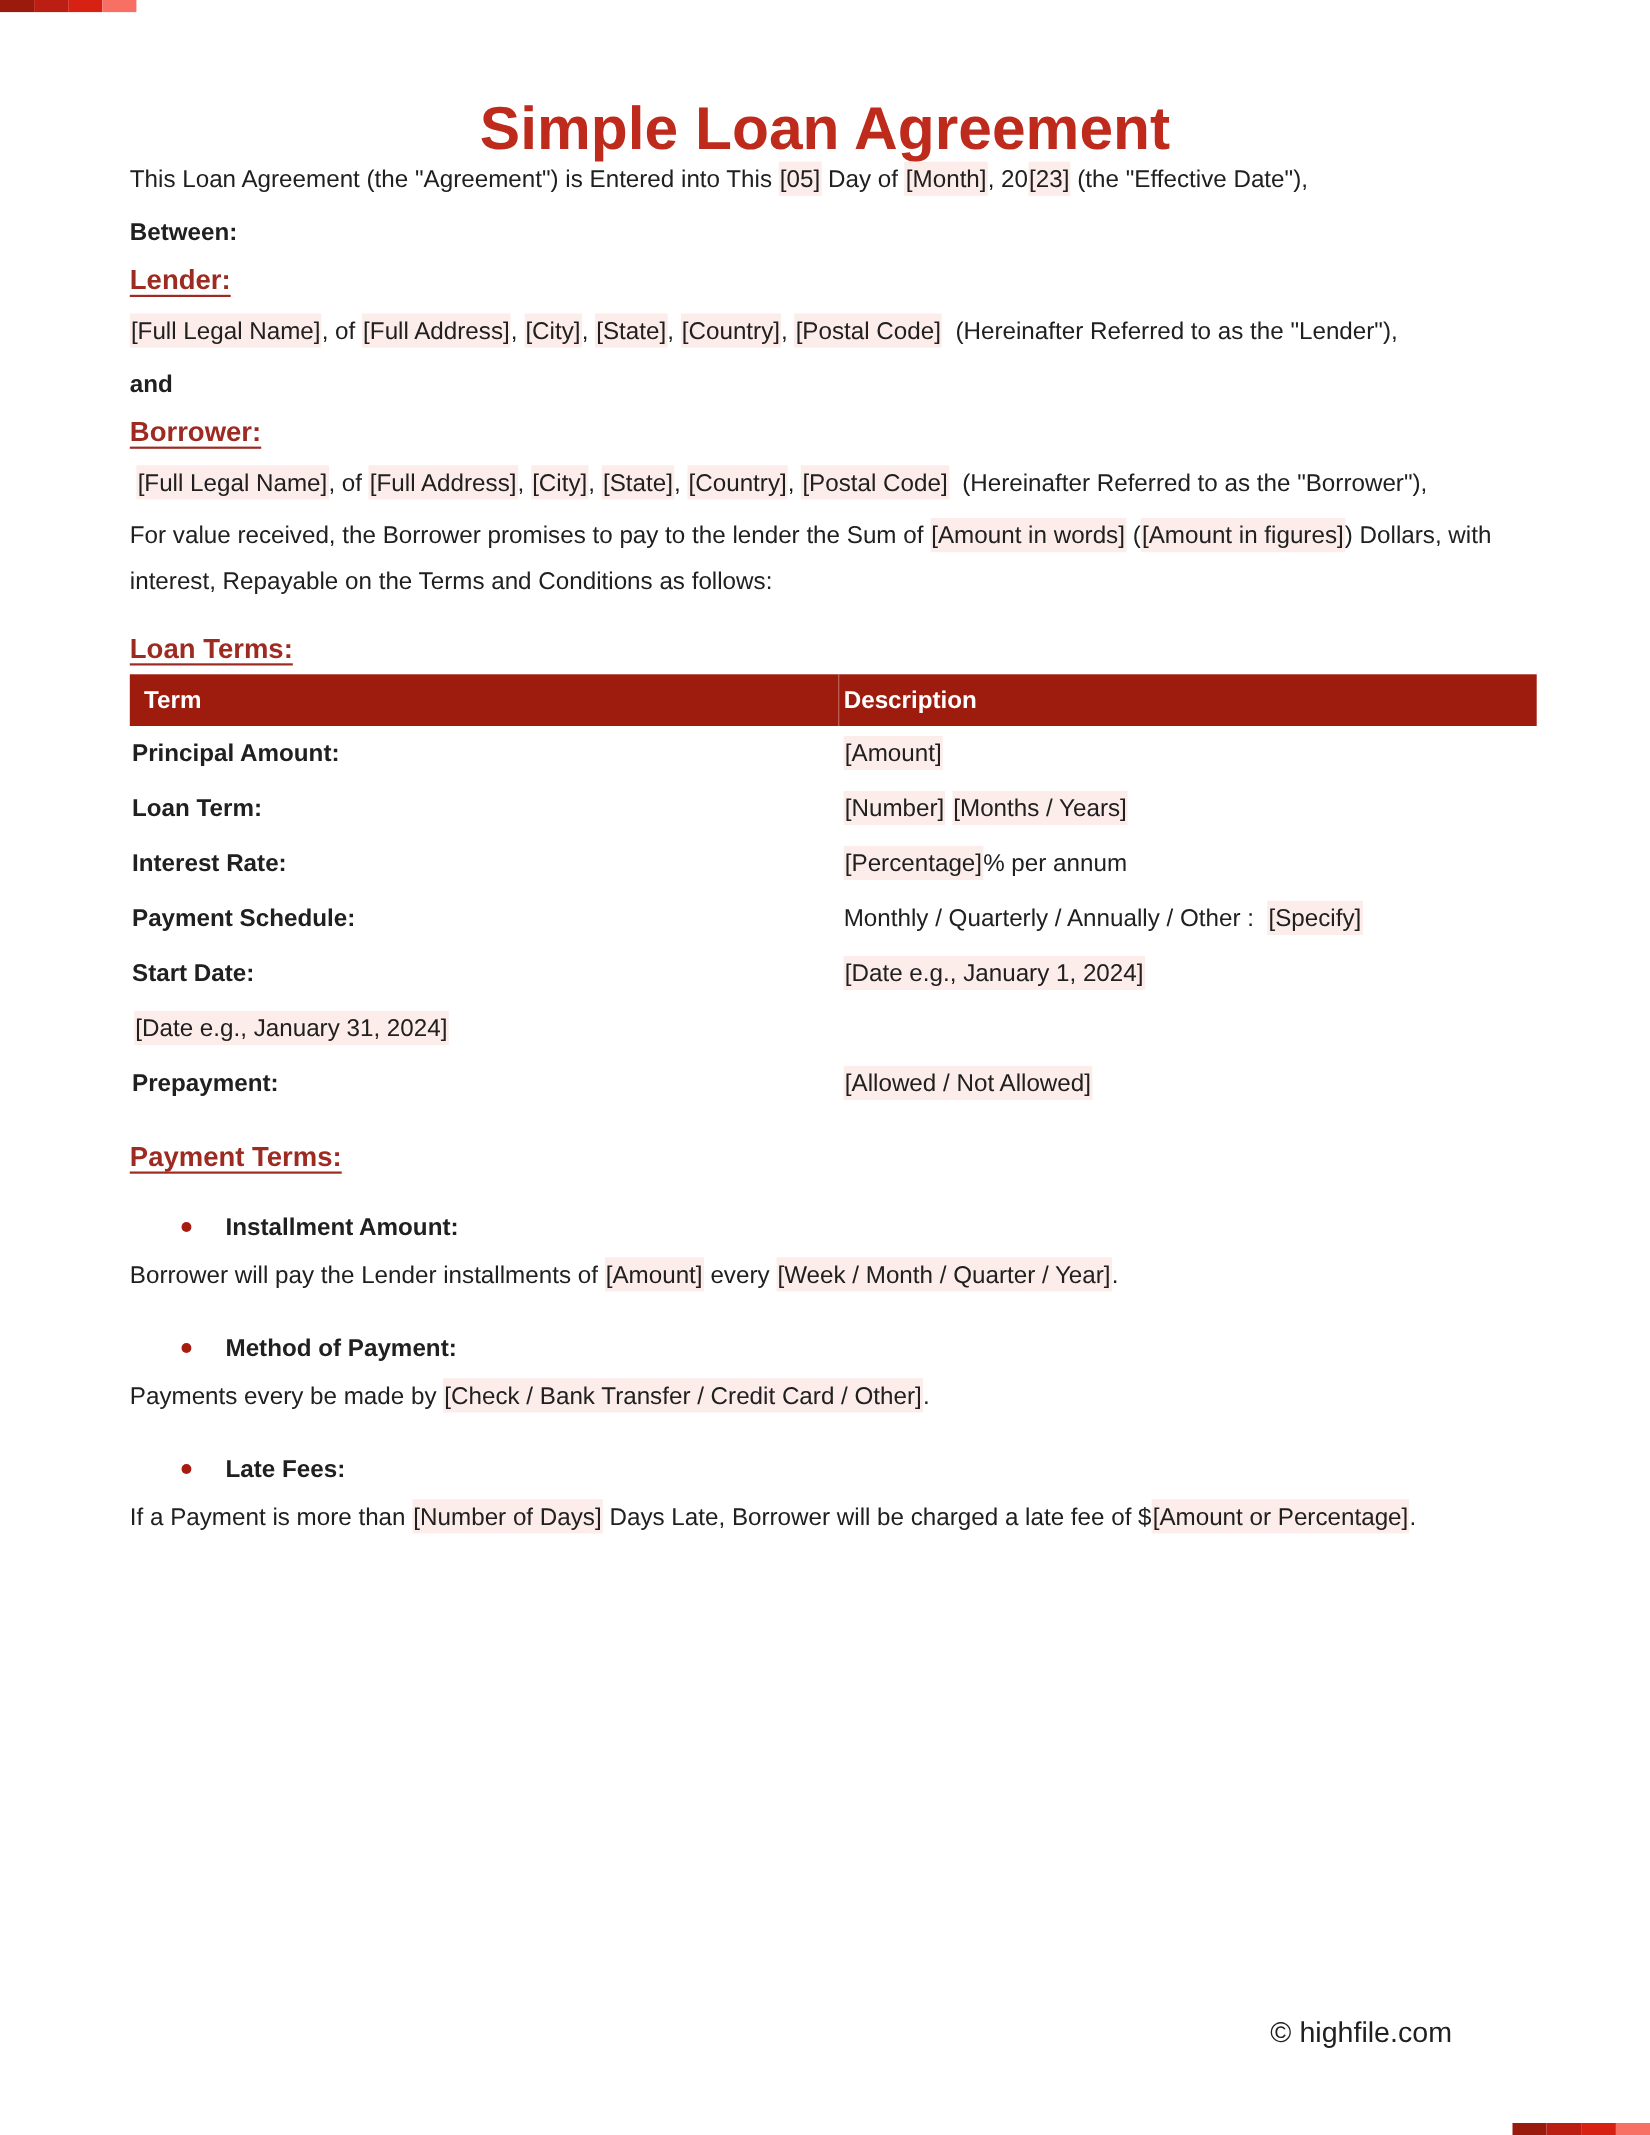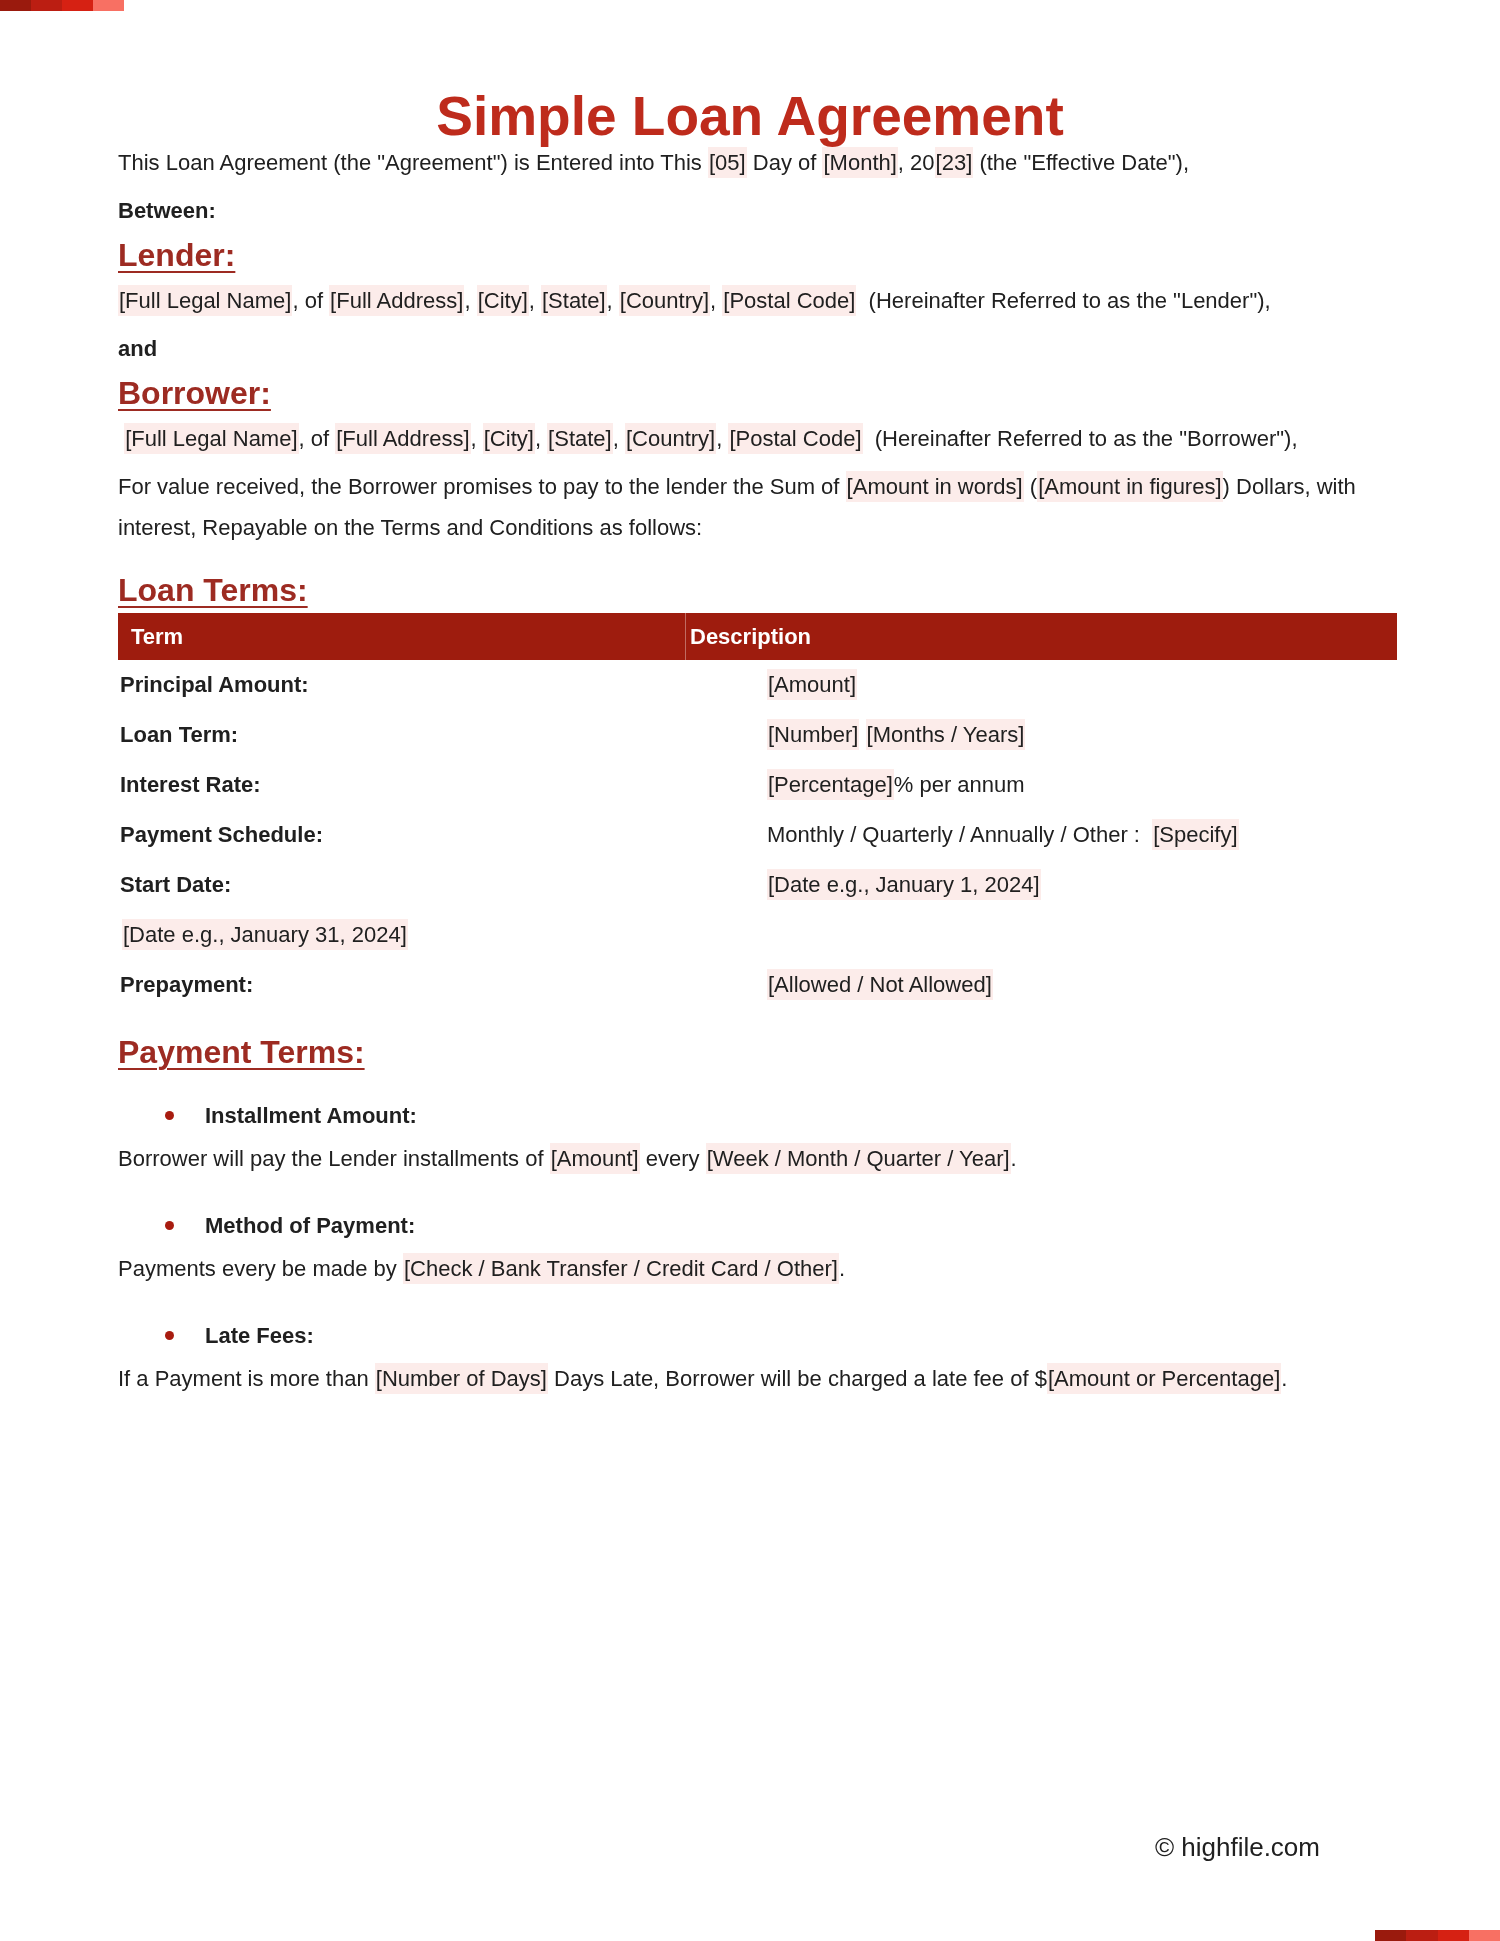--- a/index.html
+++ b/index.html
@@ -18,32 +18,32 @@
   .content{padding:0 118px;}
   .title{
     margin:90px 0 0 0;
     font-size:55px;line-height:52px;font-weight:bold;
     text-align:center;color:var(--title,#be2b1c);
   }
   p.body{font-size:22px;line-height:41px;margin:0 0 7px 0;}
   .rich{white-space:pre-wrap;}
   .bold{font-weight:bold;}
   .intro{margin-top:140px;}
-  h2{font-size:32px;line-height:34px;font-weight:bold;
+  h2{font-size:25px;line-height:34px;font-weight:bold;
      color:var(--heading,#9d2b22);text-decoration:underline;
      text-decoration-thickness:2px;text-underline-offset:5px;}
   h2.party{margin:4px 0 8px 0;}
   h2.section{margin:25px 0 6px 0;}
   .hl{background:var(--hl,#fcecea);padding:3px 1px;}
   .ltable{width:1279px;margin-top:0;}
   .thead{
     display:flex;height:47px;align-items:center;
     background:var(--tableHeaderBg,#9e1c0e);color:#fff;font-weight:bold;font-size:22px;
   }
-  .th1{width:568px;padding-left:13px;box-sizing:border-box;
+  .th1{width:645px;padding-left:13px;box-sizing:border-box;
        border-right:1px solid rgba(255,255,255,0.35);height:100%;display:flex;align-items:center;text-align:center;}
   .th2{flex:1;padding-left:4px;display:flex;align-items:center;height:100%;}
   .trow{display:flex;height:50px;box-sizing:border-box;padding-top:13px;font-size:22px;line-height:24px;}
   .td1{width:645px;padding-left:2px;box-sizing:border-box;font-weight:bold;}
   .td2{flex:1;padding-left:4px;box-sizing:border-box;white-space:pre-wrap;}
   .bullet-item{margin:26px 0 2px 0;padding-left:47px;font-size:22px;line-height:41px;}
   .dot{display:inline-block;width:9px;height:9px;border-radius:50%;
        background:var(--bullet,#a81c0f);margin-right:31px;vertical-align:3px;}
   .bbody{margin:0;}
   .footer{

